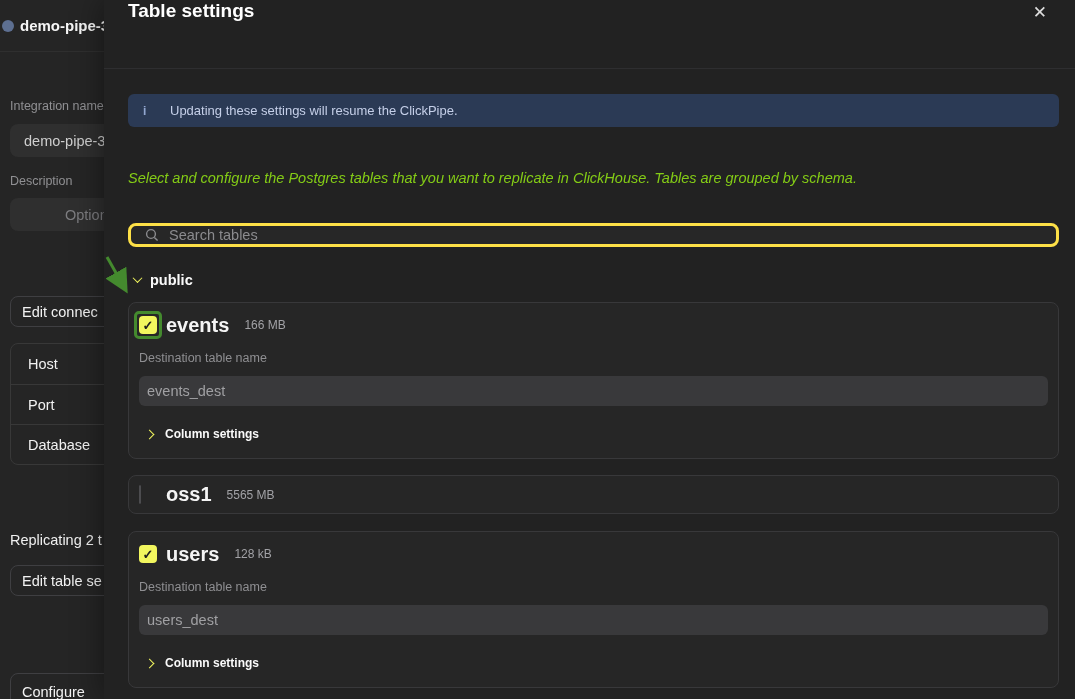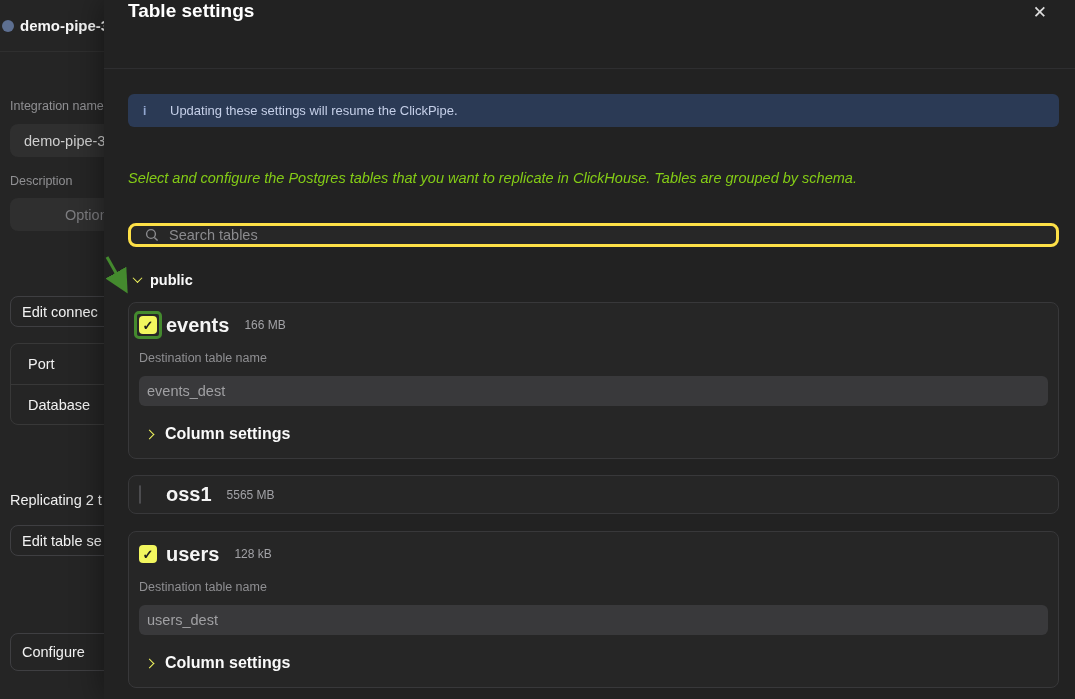--- a/index.html
+++ b/index.html
@@ -80,21 +80,21 @@
   .ann-box { position:absolute; left:-5px; top:-5px; right:-5px; bottom:-5px;
              border:3px solid #448a2e; border-radius:5px; pointer-events:none; }
   .tbl-name { margin-left:9px; color:#f4f4f4; font-size:20px; font-weight:700; }
   .tbl-size { margin-left:15px; color:#a2a2a6; font-size:12px; }
   .dest-label { margin-top:13px; color:#8f8f92; font-size:12.5px; }
   .dest-input { margin-top:11px; height:30px; background:#39393b; border-radius:6px;
                 display:flex; align-items:center; padding-left:8px; color:#a0a0a3;
                 font-size:14.5px; }
   .colset-row { margin-top:19px; height:18px; display:flex; align-items:center;
                 margin-left:7px; cursor:pointer; }
-  .colset-label { margin-left:12px; color:#fafafa; font-size:16px; font-weight:700; }
+  .colset-label { margin-left:12px; color:#fafafa; font-size:12px; font-weight:700; }
 
   .annotation-arrow { position:absolute; left:100px; top:252px; pointer-events:none; }
 </style>
 </head>
 <body>
 
 <div class="page-col">
   <div class="page-header">
     <span class="source-icon"></span>
     <span class="page-title">demo-pipe-3</span>
@@ -103,20 +103,21 @@
     <div class="fld-label">Integration name</div>
     <div class="text-input">
       <span class="input-value">demo-pipe-3</span>
     </div>
     <div class="fld-label second">Description</div>
     <div class="text-input second">
       <span class="input-placeholder">Optional</span>
     </div>
     <div class="pg-btn edit-conn">Edit connec</div>
     <div class="conn-card">
+      <div class="conn-row">Host</div>
       <div class="conn-row">Port</div>
       <div class="conn-row">Database</div>
     </div>
     <div class="replicating">Replicating 2 t</div>
     <div class="pg-btn edit-table">Edit table se</div>
     <div class="pg-btn configure">Configure</div>
   </div>
 </div>
 
 <div class="modal">

